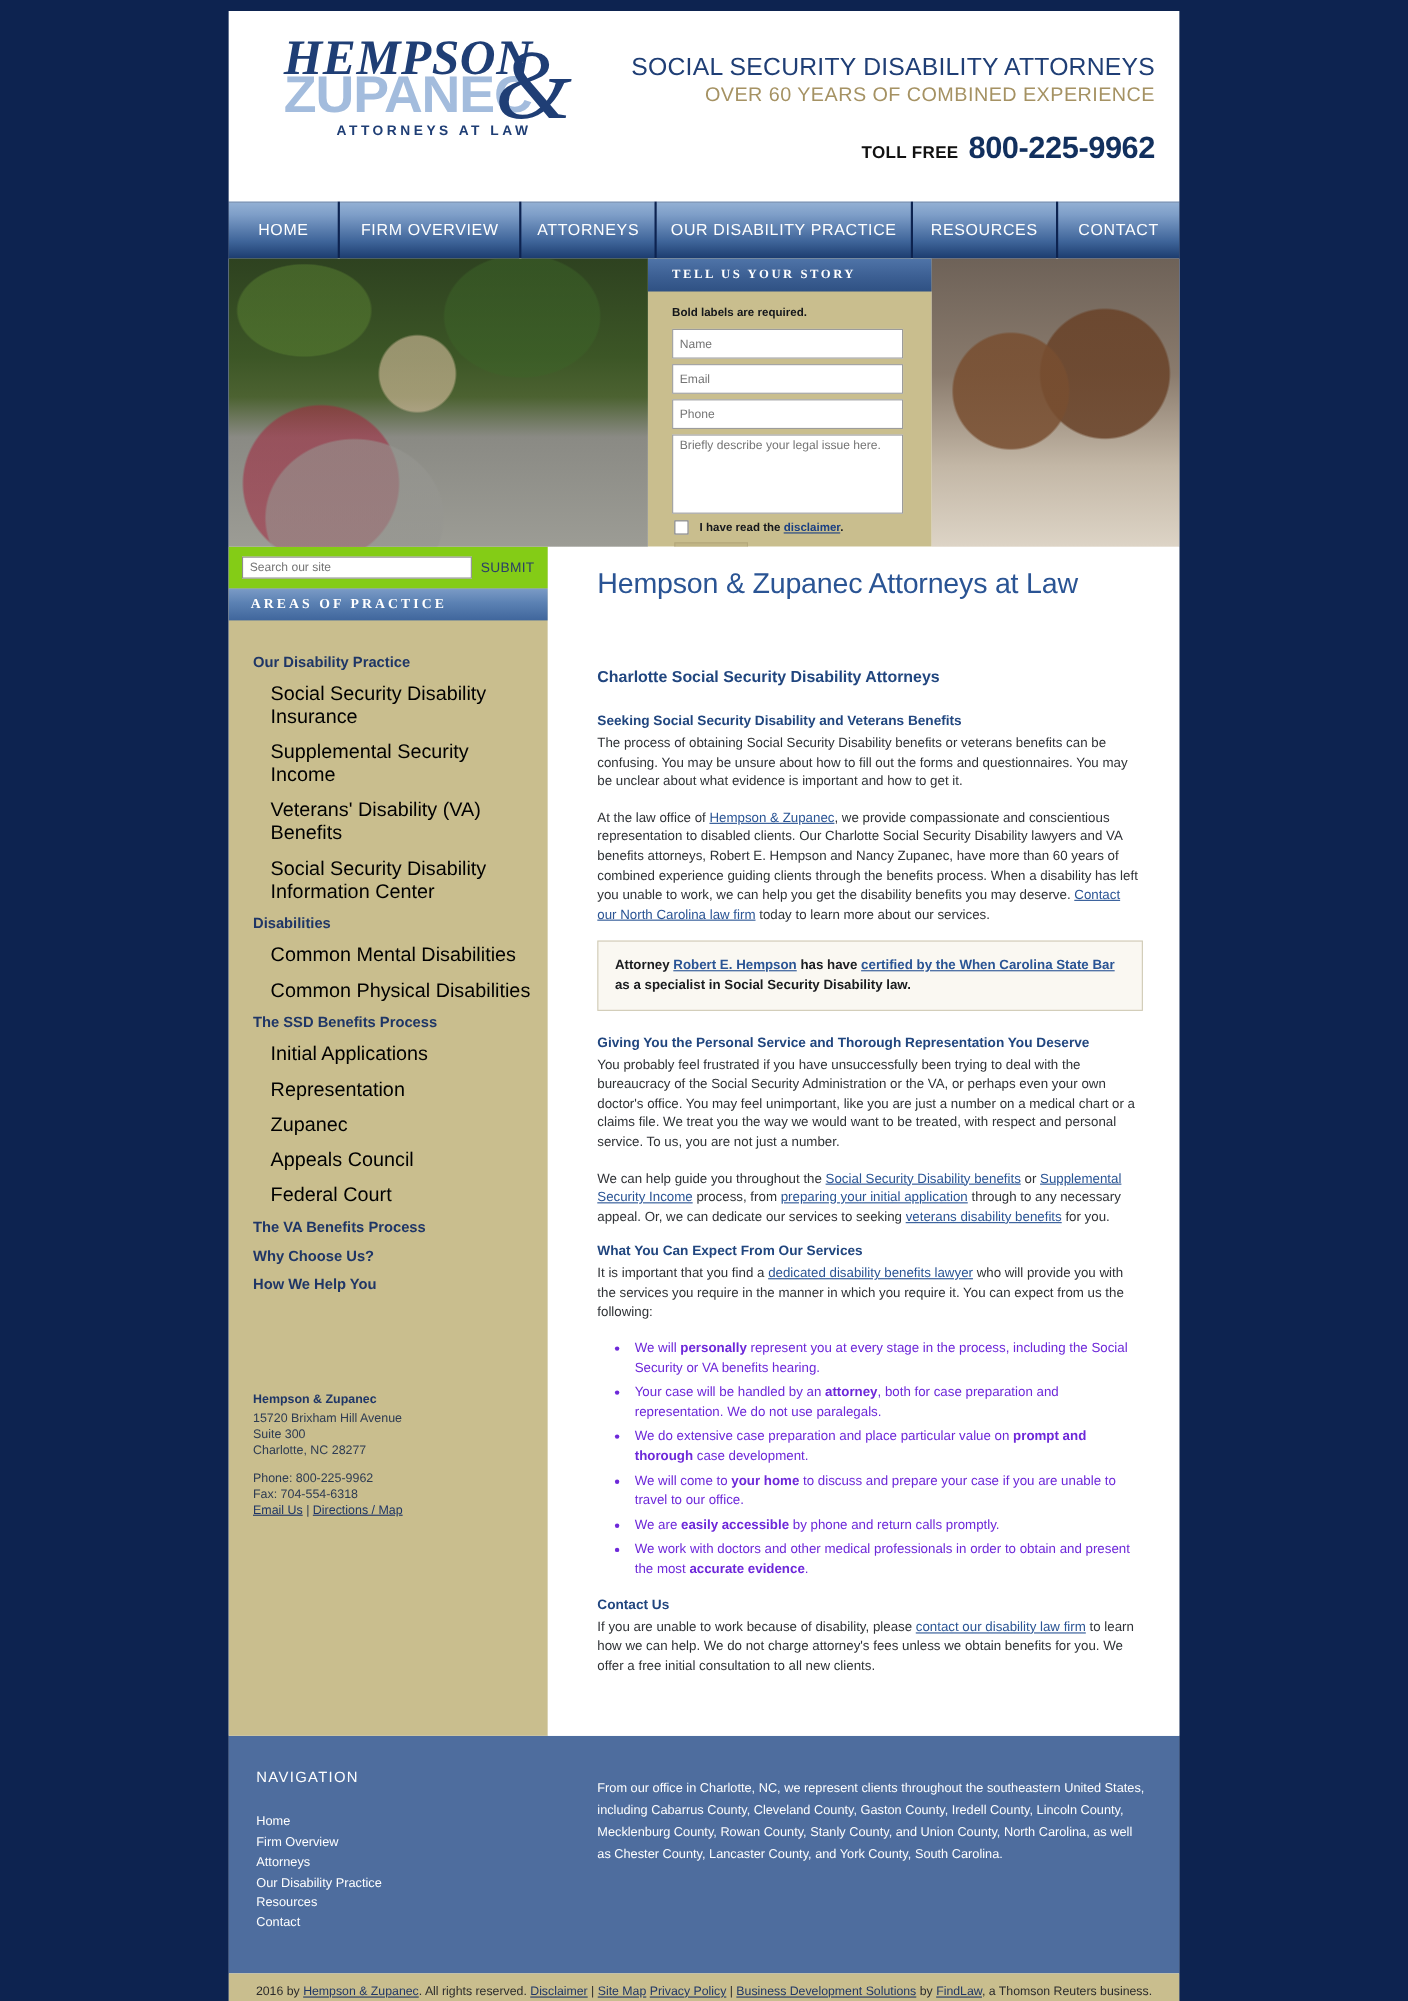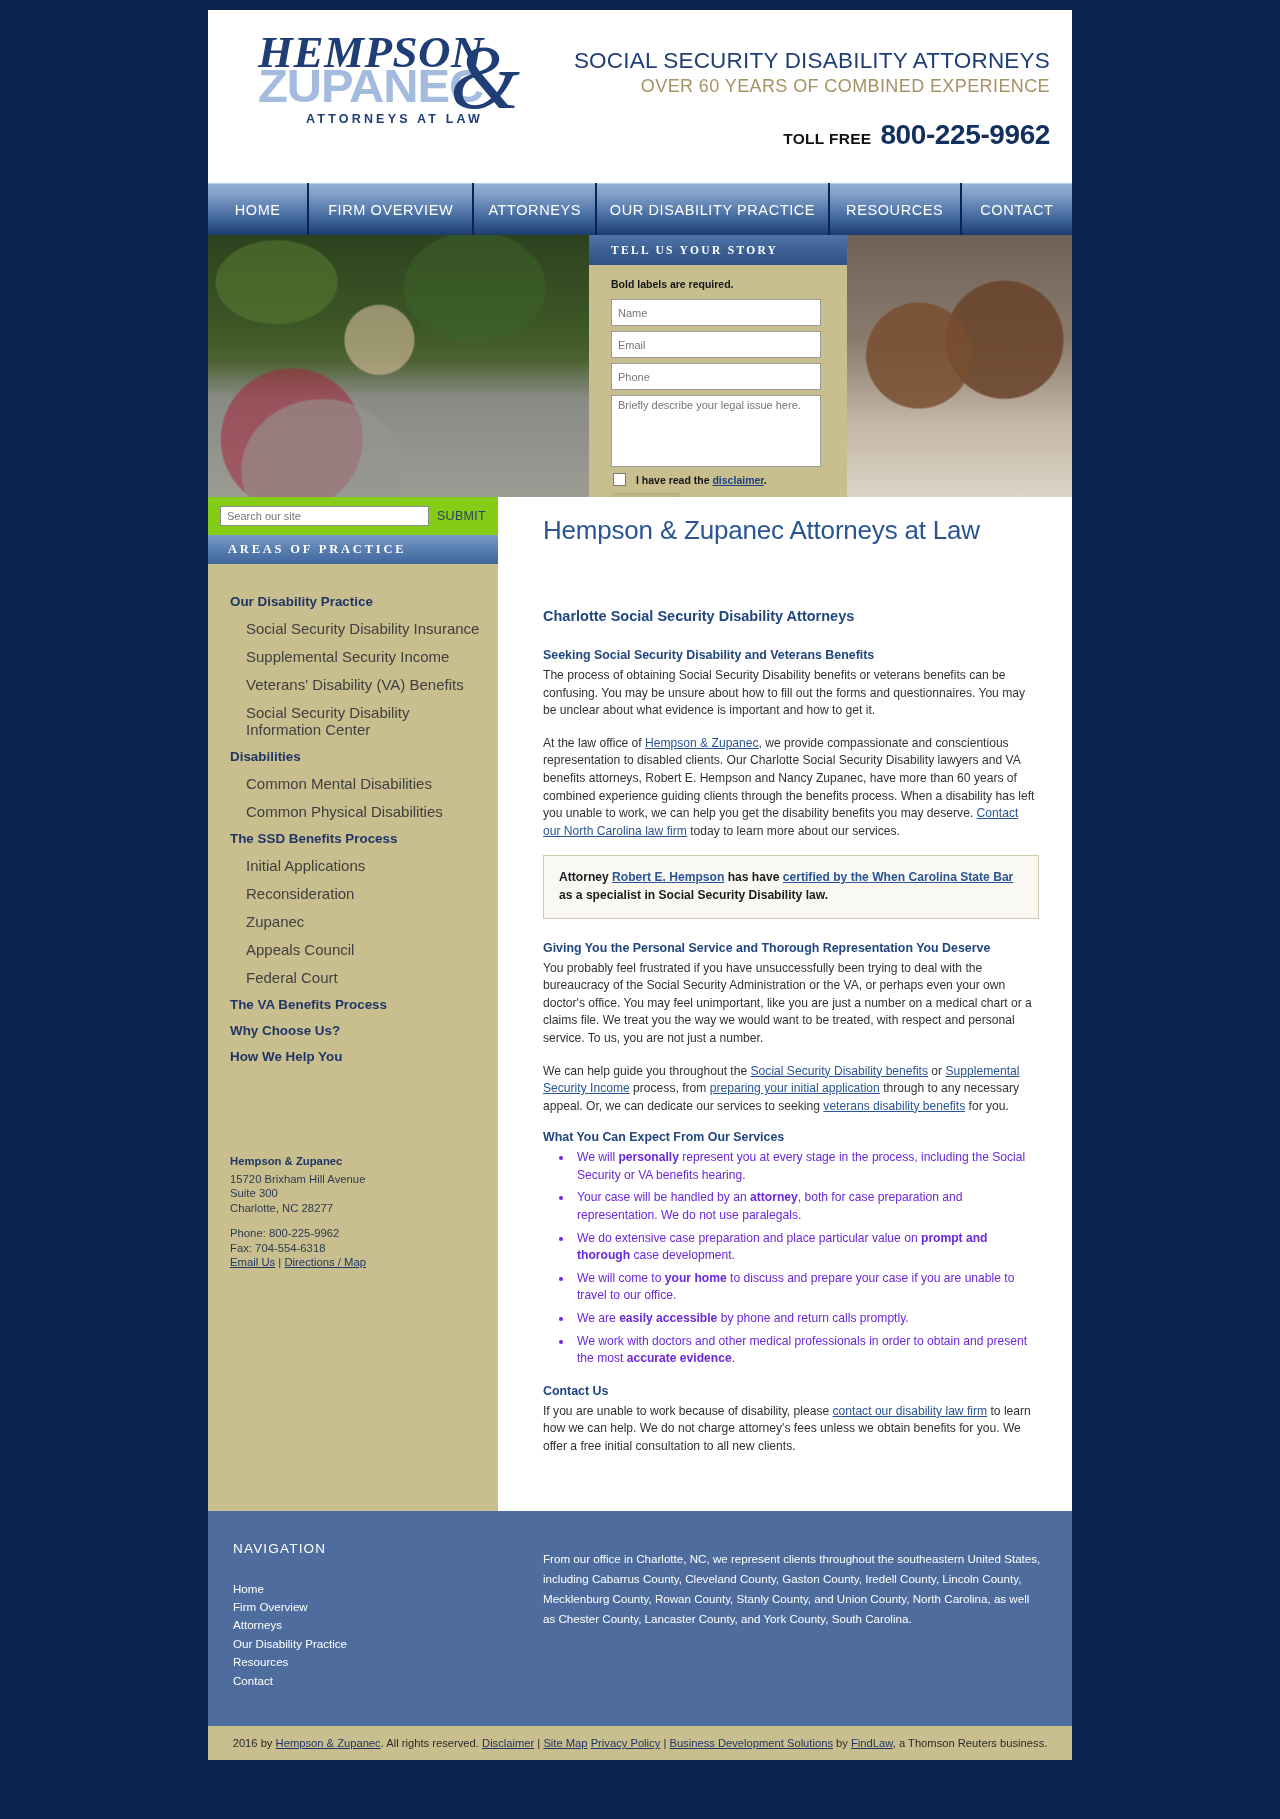--- a/index.html
+++ b/index.html
@@ -301,22 +301,22 @@
   }
   .aop-list { padding: 30px 14px 0 22px; }
   .aop-top {
     font-size: 13.4px;
     font-weight: bold;
     color: #1f3666;
     margin-bottom: 11px;
     cursor: pointer;
   }
   .aop-sub {
-    font-size: 15px;
-    color: #404040;
+    font-size: 18px;
+    color: #000000;
     margin: 0 0 11px 16px;
     cursor: pointer;
   }
   .address-block {
     margin: 90px 0 0 22px;
     font-size: 11.3px;
     color: #2d3b52;
     line-height: 14.5px;
   }
   .address-name { font-weight: bold; color: #1f3666; margin-bottom: 3px; }
@@ -476,21 +476,21 @@
           <div class="aop-top">Our Disability Practice</div>
           <div class="aop-sub">Social Security Disability Insurance</div>
           <div class="aop-sub">Supplemental Security Income</div>
           <div class="aop-sub">Veterans' Disability (VA) Benefits</div>
           <div class="aop-sub">Social Security Disability Information Center</div>
           <div class="aop-top">Disabilities</div>
           <div class="aop-sub">Common Mental Disabilities</div>
           <div class="aop-sub">Common Physical Disabilities</div>
           <div class="aop-top">The SSD Benefits Process</div>
           <div class="aop-sub">Initial Applications</div>
-          <div class="aop-sub">Reconsideration</div>
+          <div class="aop-sub">Representation</div>
           <div class="aop-sub">Zupanec</div>
           <div class="aop-sub">Appeals Council</div>
           <div class="aop-sub">Federal Court</div>
           <div class="aop-top">The VA Benefits Process</div>
           <div class="aop-top">Why Choose Us?</div>
           <div class="aop-top">How We Help You</div>
         </div>
         <div class="address-block">
           <div class="address-name">Hempson &amp; Zupanec</div>
           <div>15720 Brixham Hill Avenue</div>
@@ -511,20 +511,21 @@
         <p class="p">The process of obtaining Social Security Disability benefits or veterans benefits can be confusing. You may be unsure about how to fill out the forms and questionnaires. You may be unclear about what evidence is important and how to get it.</p>
         <p class="p"><span>At the law office of </span><span class="lnk">Hempson &amp; Zupanec</span><span>, we provide compassionate and conscientious representation to disabled clients. Our Charlotte Social Security Disability lawyers and VA benefits attorneys, Robert E. Hempson and Nancy Zupanec, have more than 60 years of combined experience guiding clients through the benefits process. When a disability has left you unable to work, we can help you get the disability benefits you may deserve. </span><span class="lnk">Contact our North Carolina law firm</span><span> today to learn more about our services.</span></p>
 
         <div class="callout"><span>Attorney </span><span class="lnk">Robert E. Hempson</span><span> has have </span><span class="lnk">certified by the When Carolina State Bar</span><span> as a specialist in Social Security Disability law.</span></div>
 
         <div class="h3">Giving You the Personal Service and Thorough Representation You Deserve</div>
         <p class="p">You probably feel frustrated if you have unsuccessfully been trying to deal with the bureaucracy of the Social Security Administration or the VA, or perhaps even your own doctor's office. You may feel unimportant, like you are just a number on a medical chart or a claims file. We treat you the way we would want to be treated, with respect and personal service. To us, you are not just a number.</p>
         <p class="p"><span>We can help guide you throughout the </span><span class="lnk">Social Security Disability benefits</span><span> or </span><span class="lnk">Supplemental Security Income</span><span> process, from </span><span class="lnk">preparing your initial application</span><span> through to any necessary appeal. Or, we can dedicate our services to seeking </span><span class="lnk">veterans disability benefits</span><span> for you.</span></p>
 
         <div class="h3">What You Can Expect From Our Services</div>
+        <p class="p"><span>It is important that you find a </span><span class="lnk">dedicated disability benefits lawyer</span><span> who will provide you with the services you require in the manner in which you require it. You can expect from us the following:</span></p>
 
         <ul class="bullets">
           <li><span>We will </span><span class="b">personally</span><span> represent you at every stage in the process, including the Social Security or VA benefits hearing.</span></li>
           <li><span>Your case will be handled by an </span><span class="b">attorney</span><span>, both for case preparation and representation. We do not use paralegals.</span></li>
           <li><span>We do extensive case preparation and place particular value on </span><span class="b">prompt and thorough</span><span> case development.</span></li>
           <li><span>We will come to </span><span class="b">your home</span><span> to discuss and prepare your case if you are unable to travel to our office.</span></li>
           <li><span>We are </span><span class="b">easily accessible</span><span> by phone and return calls promptly.</span></li>
           <li><span>We work with doctors and other medical professionals in order to obtain and present the most </span><span class="b">accurate evidence</span><span>.</span></li>
         </ul>
 

